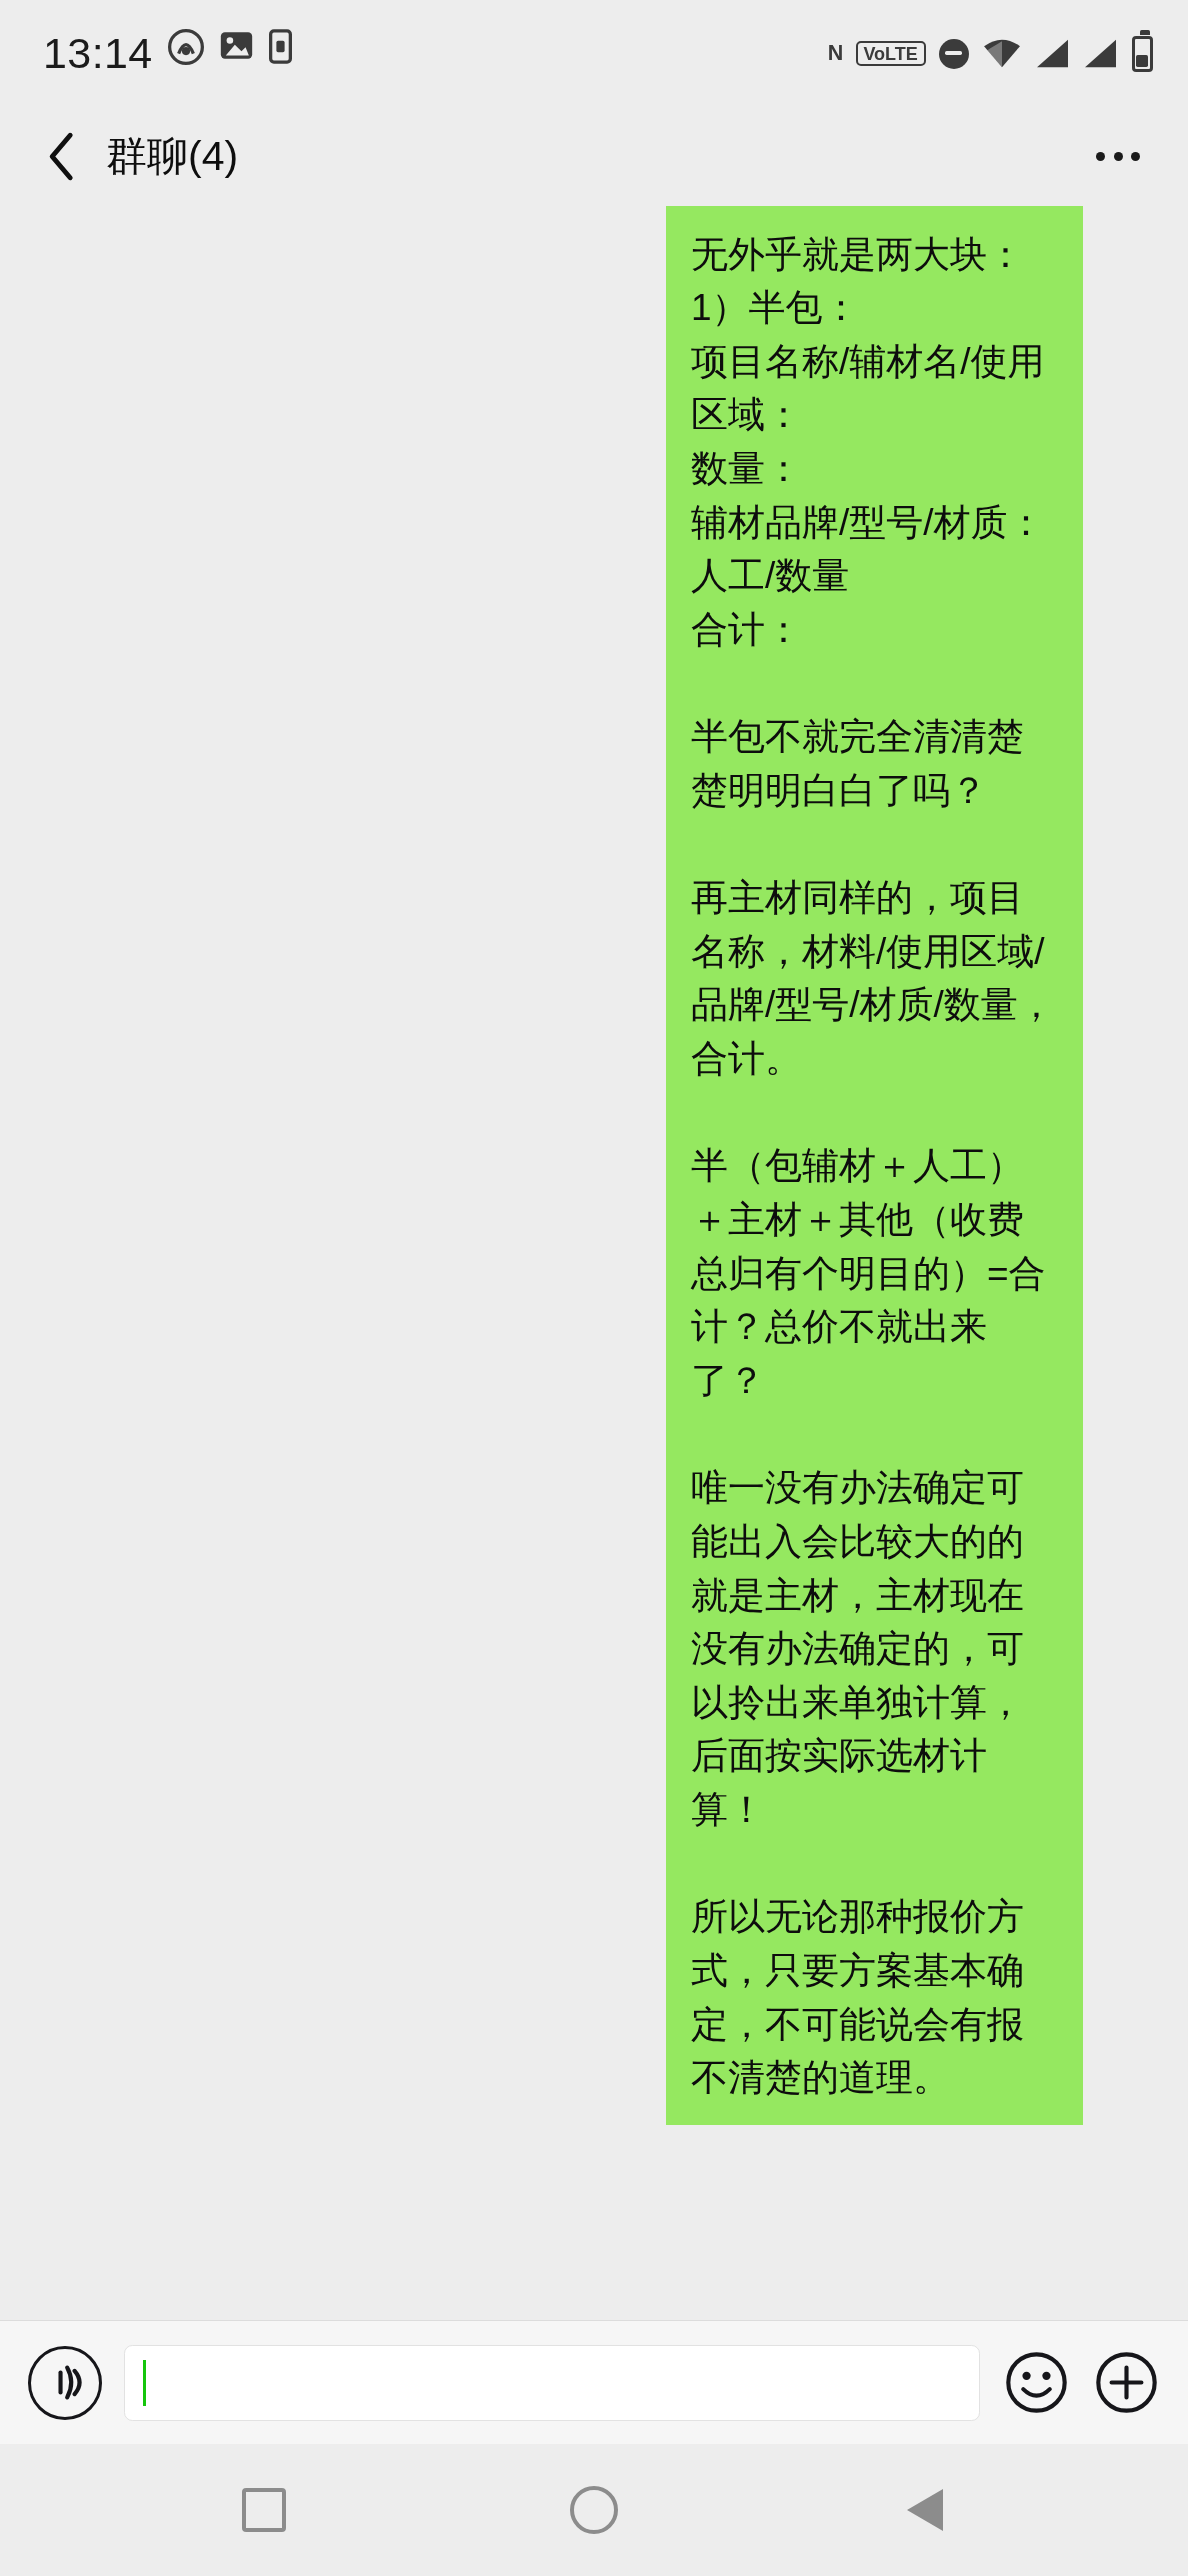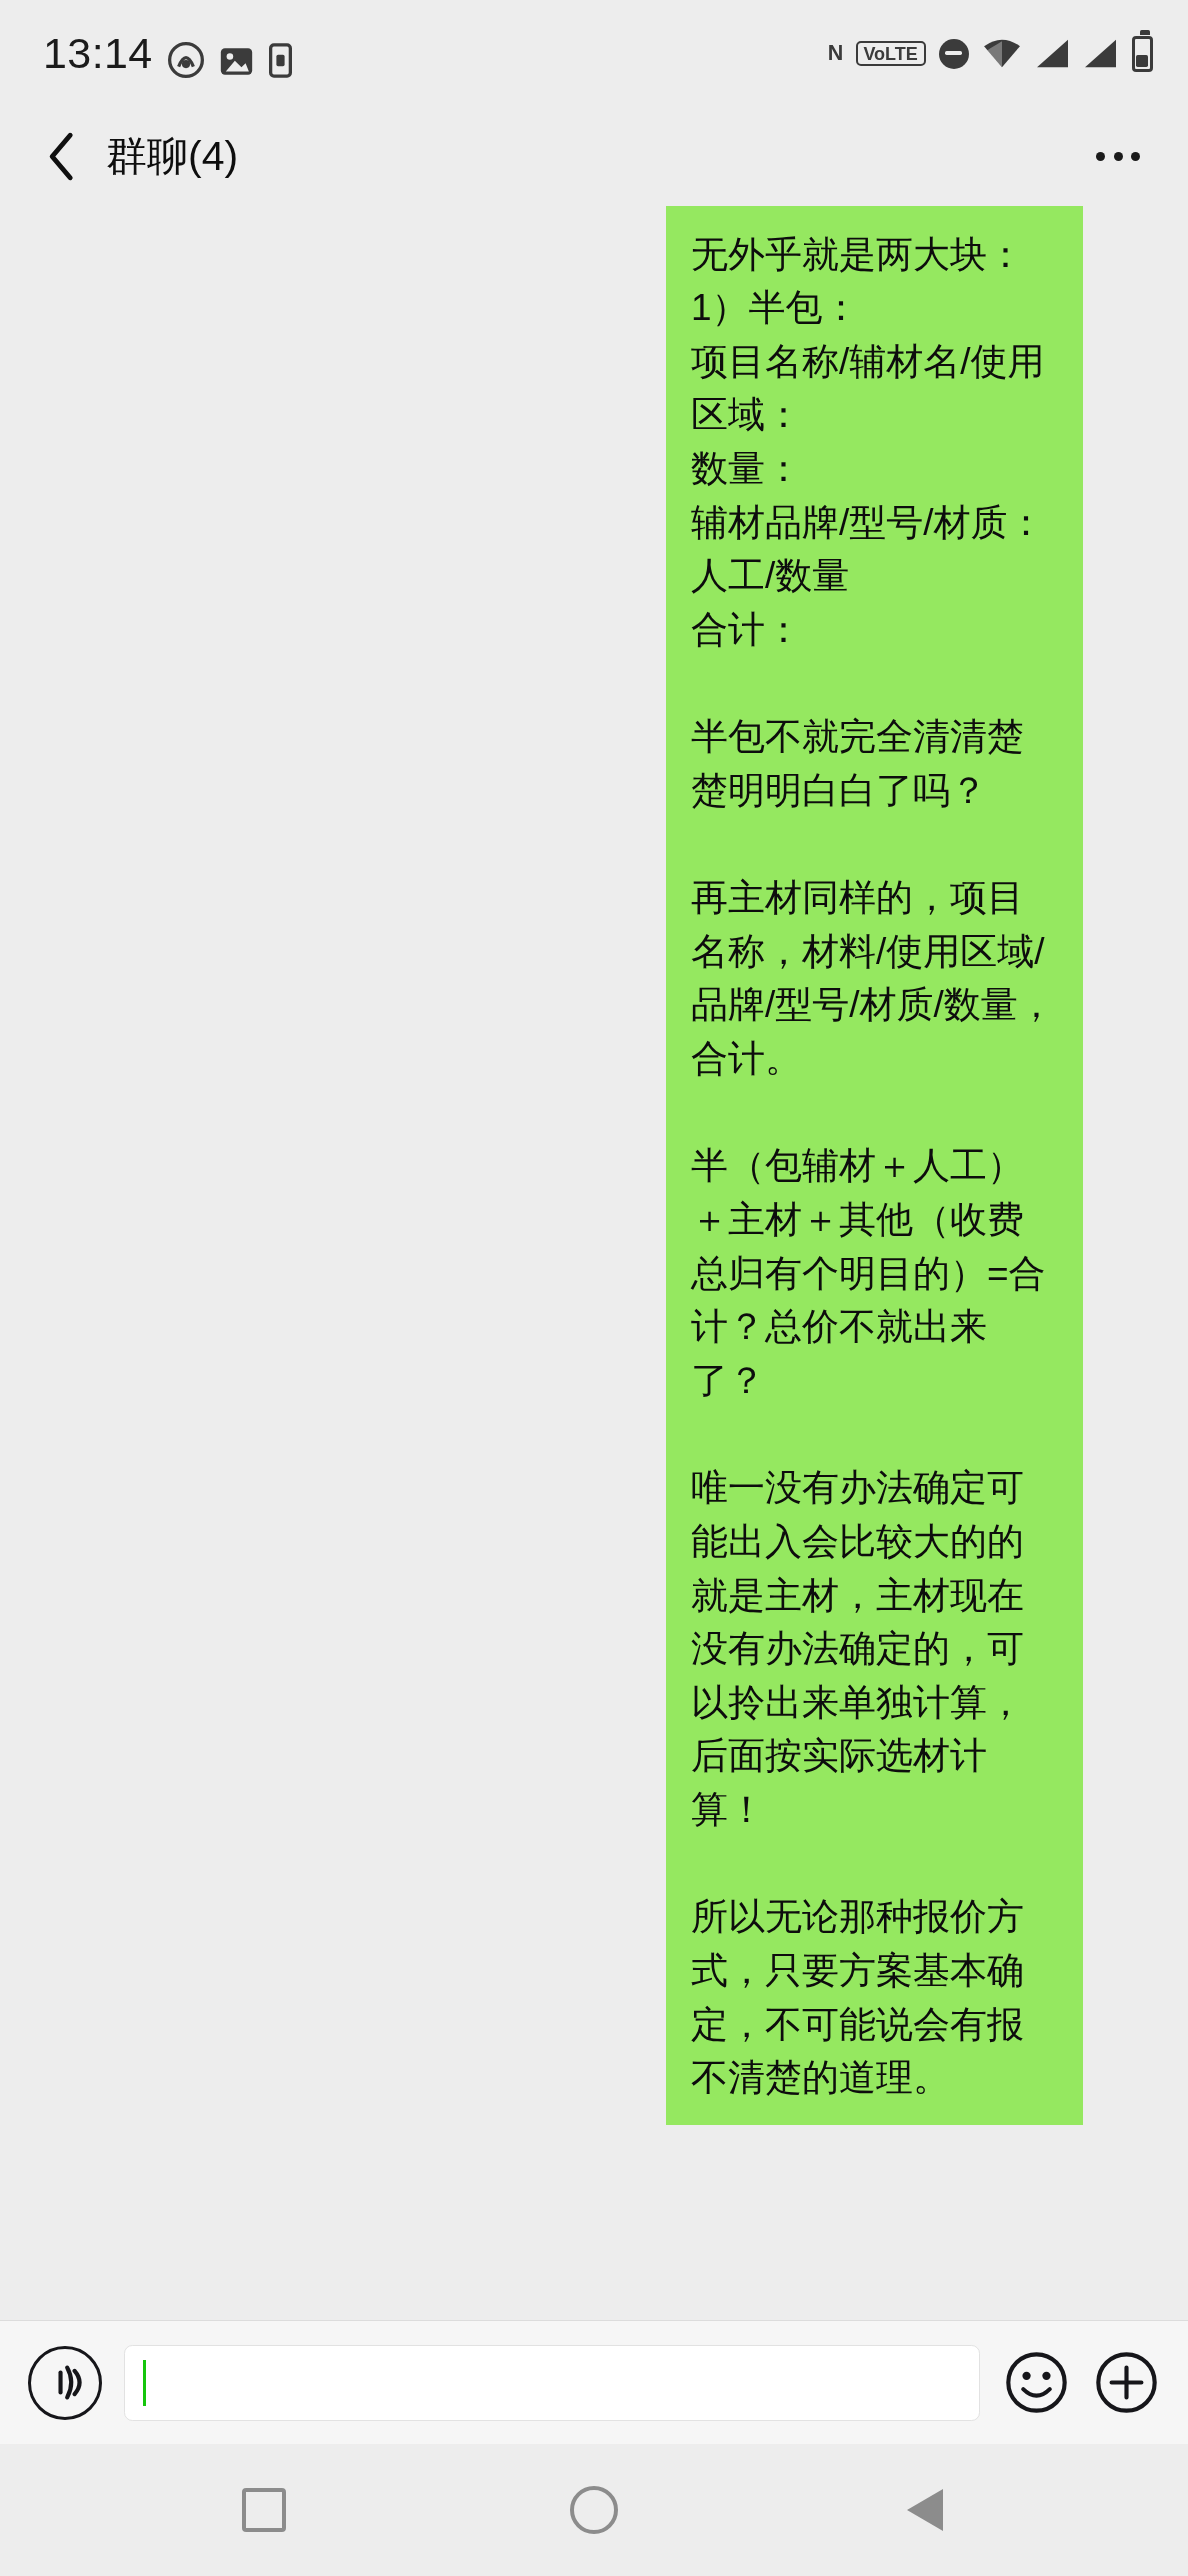--- a/index.html
+++ b/index.html
@@ -28,21 +28,21 @@
     flex: 0 0 107px;
     background: #ededed;
     display: flex;
     align-items: center;
     justify-content: space-between;
     padding: 0 36px 0 43px;
     box-sizing: border-box;
   }
   .status-left {
     display: flex;
-    align-items: flex-end;
+    align-items: flex-start;
     gap: 15px;
   }
   .clock {
     font-size: 43px;
     color: #1b1b1b;
     letter-spacing: 0.4px;
     font-family: "Liberation Sans", sans-serif;
   }
   .status-icon {
     display: inline-flex;

